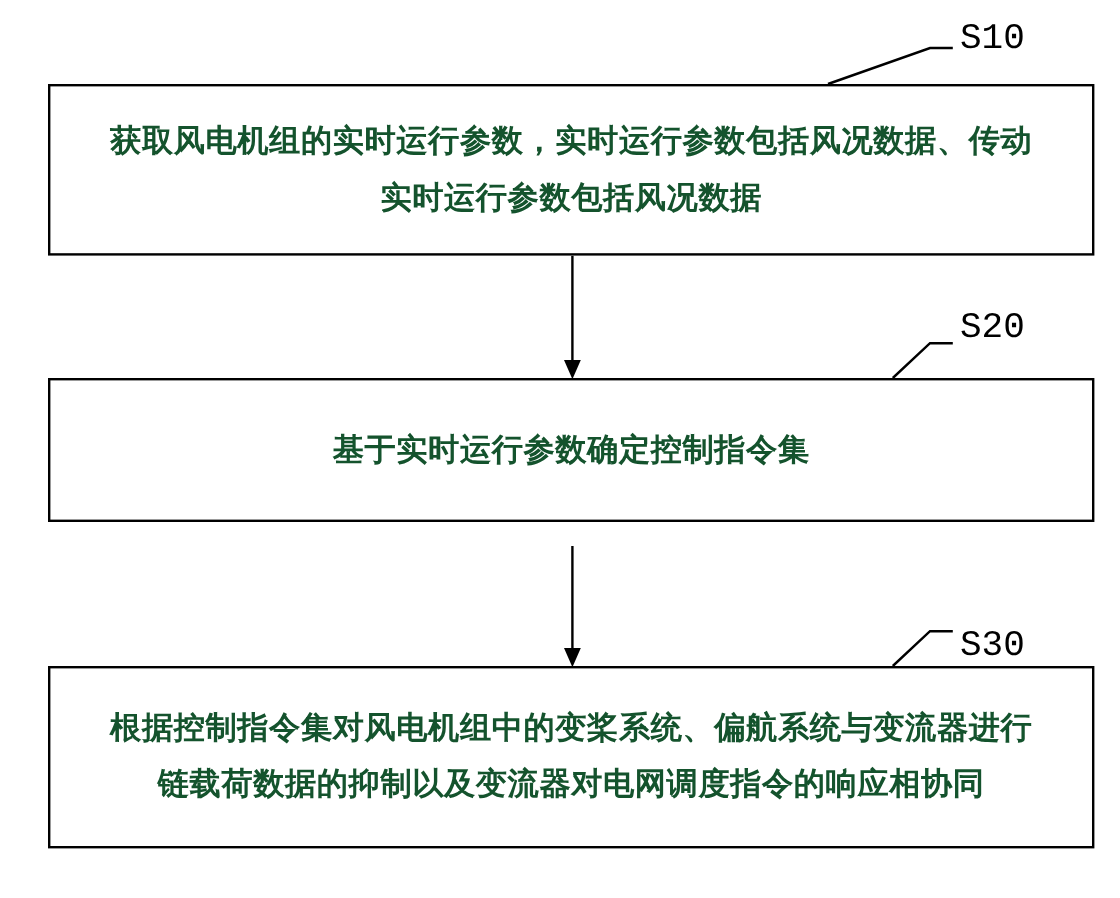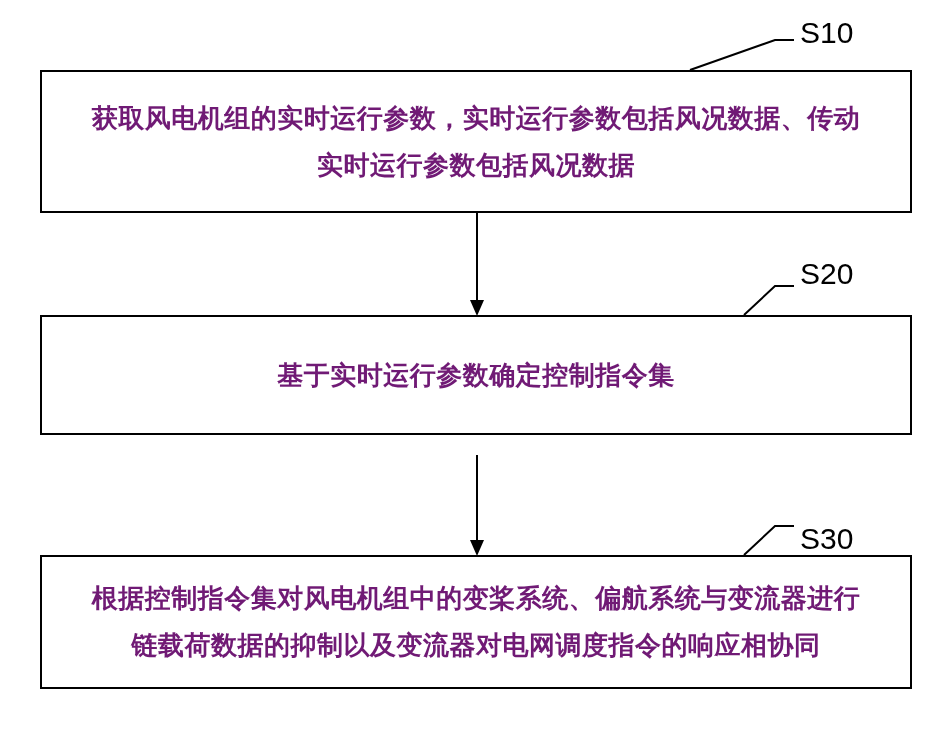--- a/index.html
+++ b/index.html
@@ -29,29 +29,29 @@
     border: 2px solid #000000;
     background: #ffffff;
     display: flex;
     flex-direction: column;
     justify-content: center;
     align-items: center;
   }
   .box-text {
     font-size: 26px;
     font-weight: 700;
-    color: #701a75;
+    color: #14532d;
     line-height: 47px;
     text-align: center;
     letter-spacing: 0.5px;
     white-space: nowrap;
   }
   .step-label {
     position: absolute;
-    font-family: Liberation Sans, sans-serif;
+    font-family: Liberation Mono, monospace;
     font-size: 30px;
     font-weight: 500;
     color: #000000;
     line-height: 1;
   }
 </style>
 </head>
 <body>
 
 <div class="canvas">
@@ -80,19 +80,19 @@
     <div class="box-text">获取风电机组的实时运行参数，实时运行参数包括风况数据、传动</div>
     <div class="box-text">实时运行参数包括风况数据</div>
   </div>
   <div class="step-label" style="left:800px; top:18px;">S10</div>
 
   <div class="step-box" style="top:315px; height:120px;">
     <div class="box-text">基于实时运行参数确定控制指令集</div>
   </div>
   <div class="step-label" style="left:800px; top:259px;">S20</div>
 
-  <div class="step-box" style="top:555px; height:134px;">
+  <div class="step-box" style="top:555px; height:152px;">
     <div class="box-text">根据控制指令集对风电机组中的变桨系统、偏航系统与变流器进行</div>
     <div class="box-text">链载荷数据的抑制以及变流器对电网调度指令的响应相协同</div>
   </div>
   <div class="step-label" style="left:800px; top:524px;">S30</div>
 
 </div>
 
 </body></html>

